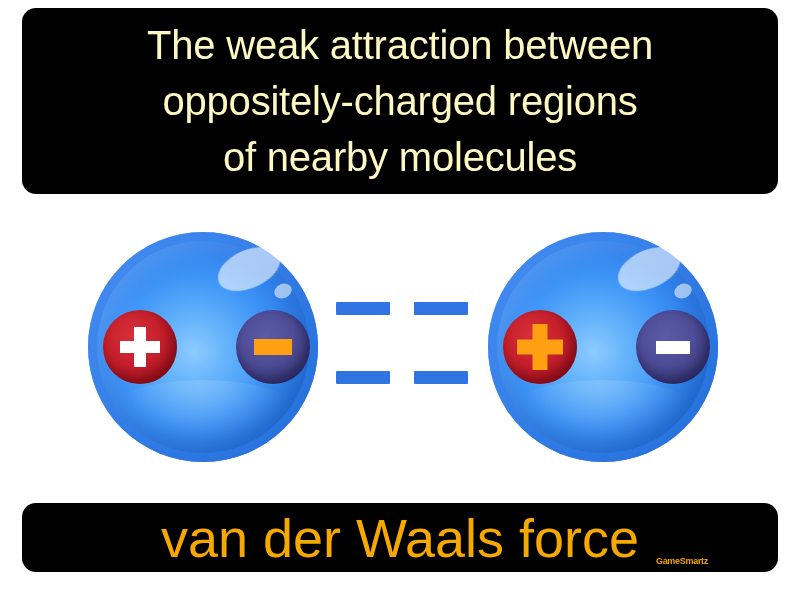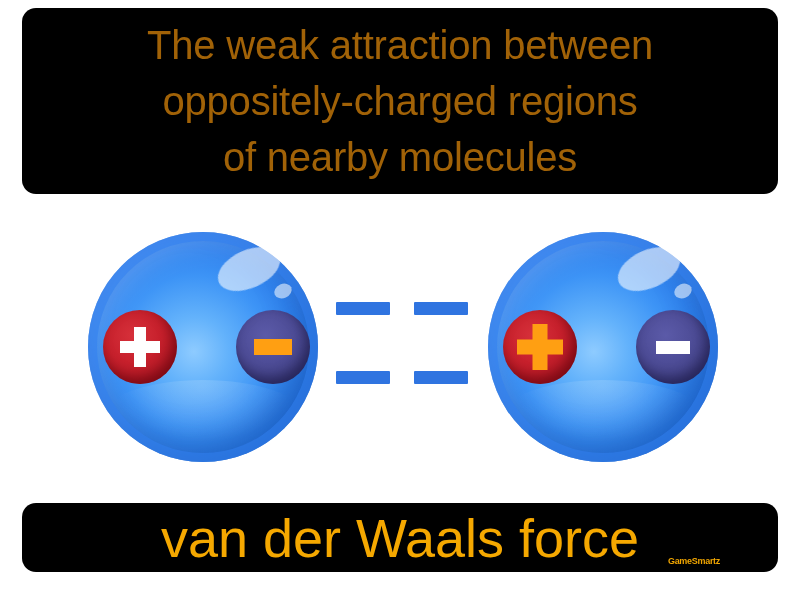--- a/index.html
+++ b/index.html
@@ -31,21 +31,21 @@
     width: 756px;
     height: 186px;
     background: #000000;
     border-radius: 14px;
     box-sizing: border-box;
     display: flex;
     align-items: center;
     justify-content: center;
   }
   #definition-text {
-    color: #a16207;
+    color: #fef9c3;
     font-family: "Liberation Sans", sans-serif;
     font-size: 40px;
     line-height: 56px;
     font-weight: 400;
     text-align: center;
     letter-spacing: -0.2px;
     width: 96%;
     transform: scaleX(1.0);
     white-space: pre-line;
   }
@@ -68,21 +68,21 @@
     color: #f5a800;
     font-family: "Liberation Sans", sans-serif;
     font-size: 54px;
     line-height: 58px;
     font-weight: 400;
     text-align: center;
     letter-spacing: 0px;
   }
   #watermark {
     position: absolute;
-    right: 58px;
+    right: 70px;
     bottom: 6px;
     color: #f0a500;
     font-family: "Liberation Sans", sans-serif;
     font-size: 9px;
     font-weight: bold;
     letter-spacing: -0.3px;
   }
 
   
   #illustration {

